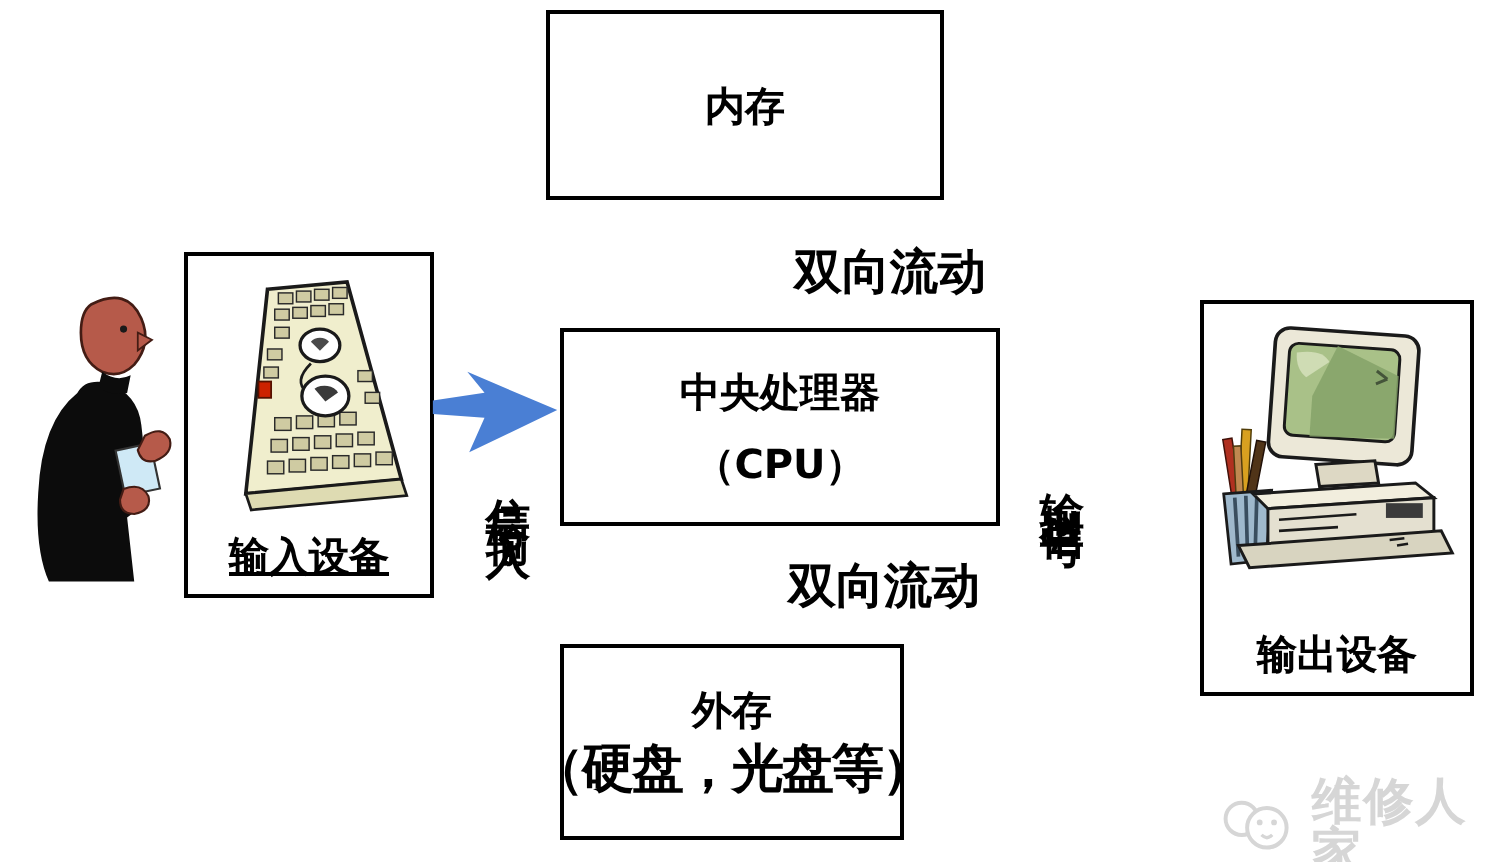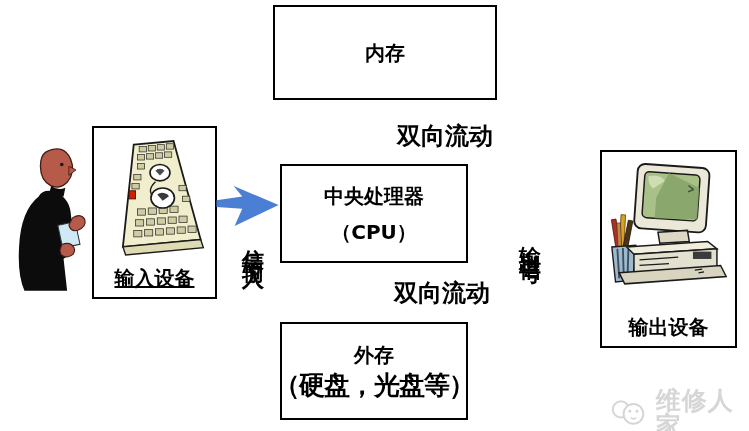--- a/index.html
+++ b/index.html
@@ -16,23 +16,23 @@
     border:2px solid #000;
     background:#fff;
     box-sizing:border-box;
     display:flex;
     flex-direction:column;
     align-items:center;
     justify-content:center;
     text-align:center;
   }
   .box .ln{font-weight:bold;font-size:20px;line-height:1;white-space:nowrap;}
-  .ram-box{left:273px;top:5px;width:224px;height:95px;gap:16px;}
-  .cpu-box{left:280px;top:164px;width:188px;height:99px;gap:16px;}
-  .sto-box{left:280px;top:322px;width:188px;height:98px;gap:7px;}
+  .ram-box{left:273px;top:5px;width:199px;height:95px;gap:16px;}
+  .cpu-box{left:280px;top:164px;width:220px;height:99px;gap:16px;}
+  .sto-box{left:280px;top:322px;width:172px;height:98px;gap:7px;}
   .sto-box .ln.sub{font-size:26px;letter-spacing:-1px;}
 
   .input-box{left:92px;top:126px;width:125px;height:173px;justify-content:flex-start;text-decoration:underline;}
   .output-box{left:600px;top:107px;width:137px;height:198px;justify-content:flex-start;margin-top:43px;}
   .pic-wrap{flex:1;display:flex;align-items:center;justify-content:center;width:100%;}
   .dev-label{font-weight:bold;font-size:20px;line-height:1;padding-bottom:9px;white-space:nowrap;}
 
   .person{position:absolute;left:12px;top:136px;width:80px;height:162px;}
   .arrow{position:absolute;left:216px;top:184px;width:64px;height:44px;}
 

